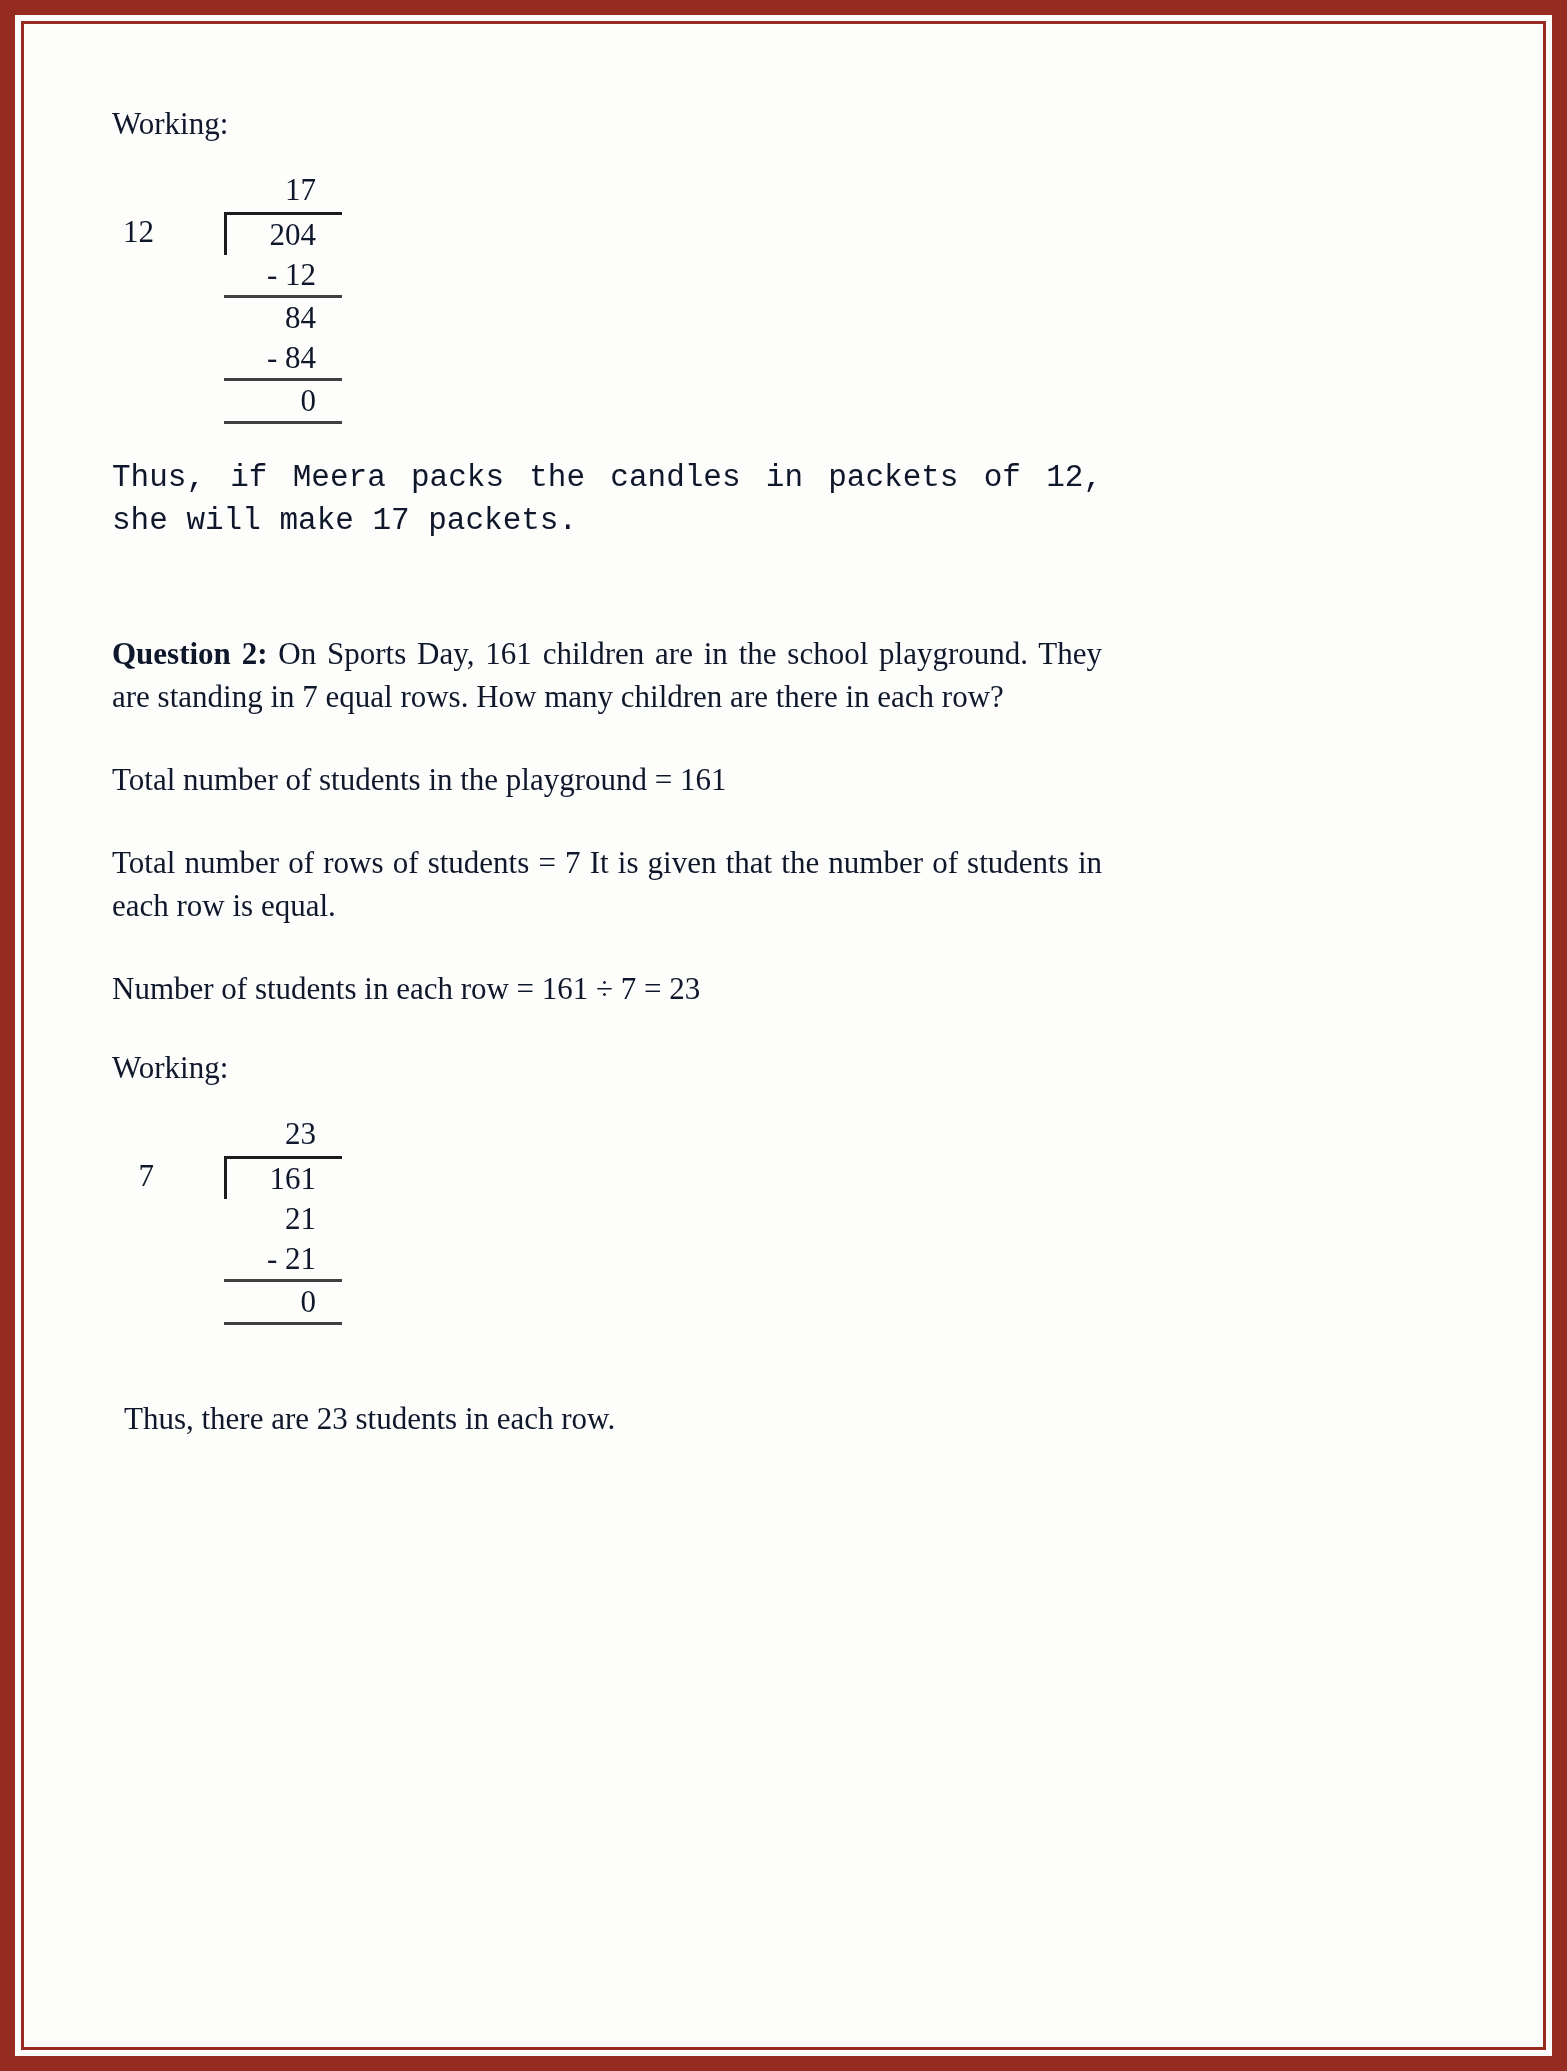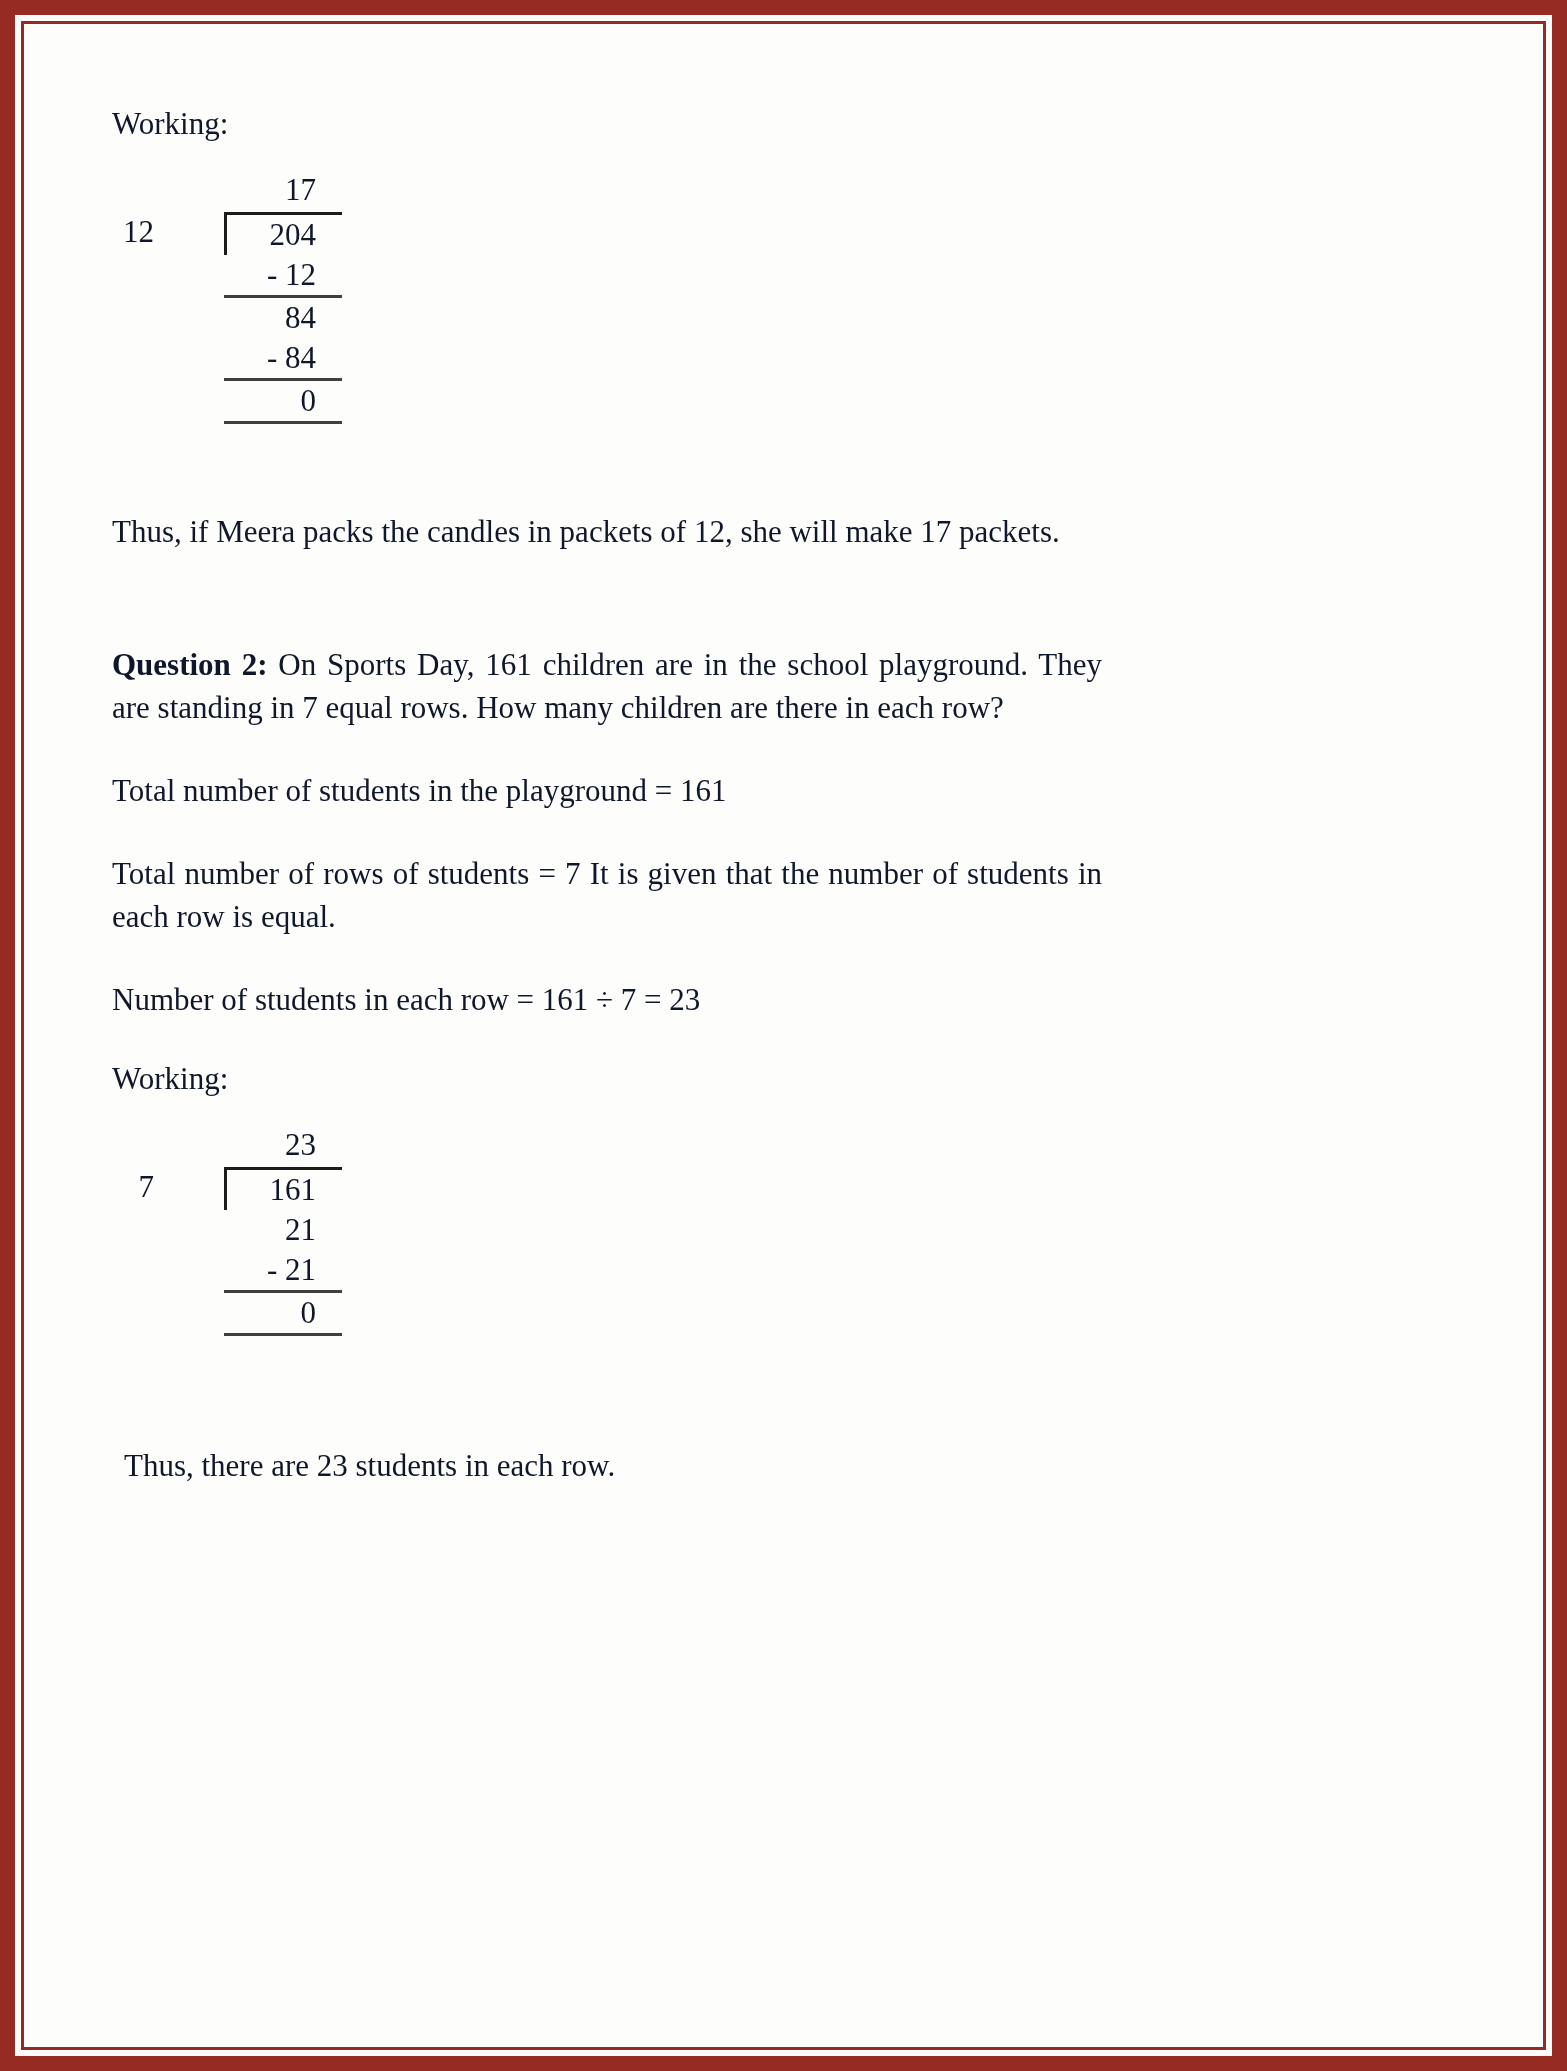--- a/index.html
+++ b/index.html
@@ -58,25 +58,25 @@
   }
   .quotient { padding-bottom: 2px; }
   .dividend {
     border-left: 3px solid #1c1c1c;
     border-top: 3px solid #1c1c1c;
   }
   .underline { border-bottom: 3px solid #404040; }
 
   
   .mt-division   { margin-top: 28px; }
-  .mt-concl1     { margin-top: 86px; }
+  .mt-concl1     { margin-top: 32px; font-family: Liberation Mono, monospace; }
   .mt-question   { margin-top: 90px; }
   .mt-answer     { margin-top: 46px; }
   .mt-ans-line   { margin-top: 40px; }
-  .mt-concl2     { margin-top: 108px; padding-left: 12px; }
+  .mt-concl2     { margin-top: 72px; padding-left: 12px; }
 </style>
 </head>
 <body>
 
 <div class="page">
   <div class="frame-inner">
     <div class="content">
 
       <p class="label">Working:</p>
 

